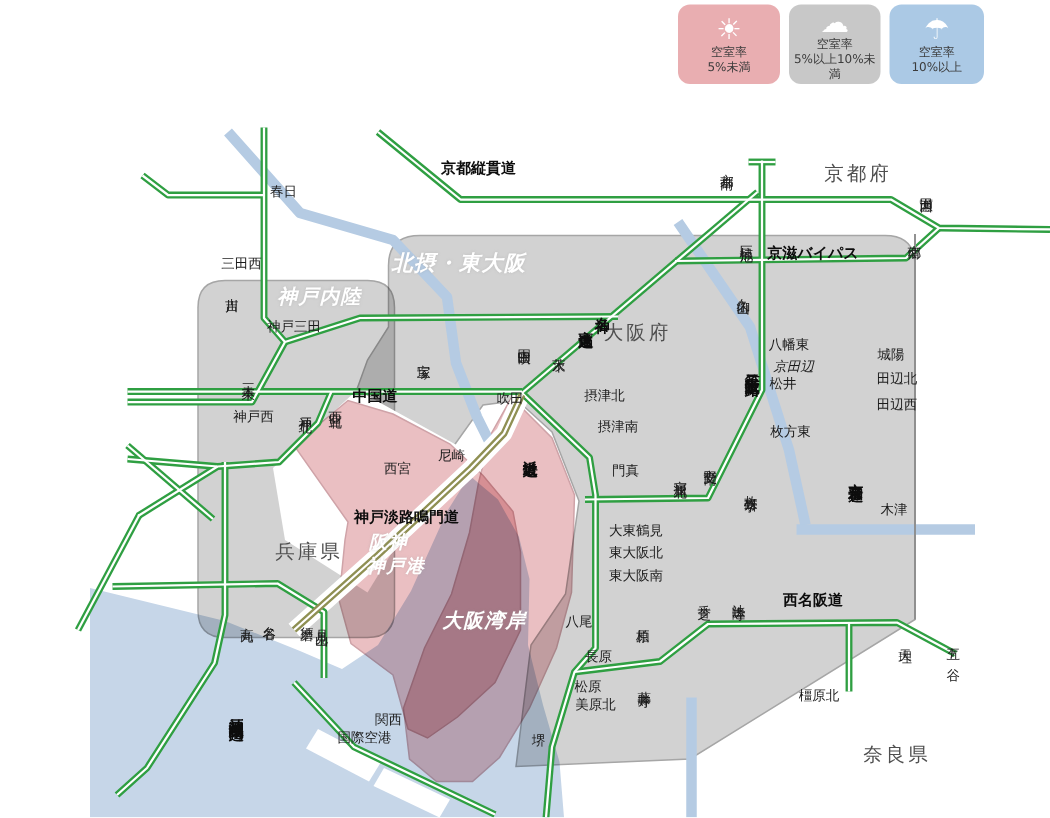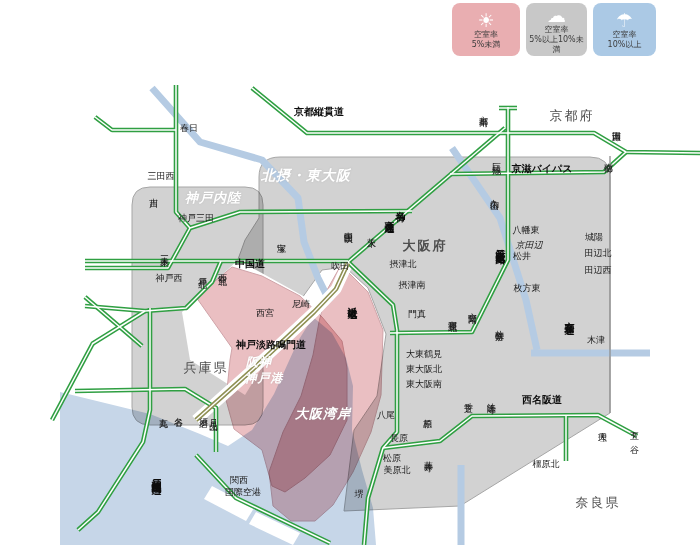--- a/index.html
+++ b/index.html
@@ -137,21 +137,21 @@
       <div class="legend-range">5%以上10%未満</div>
     </div>
     <div class="legend-box legend-rainy">
       <div class="legend-icon">☂</div>
       <div class="legend-title">空室率</div>
       <div class="legend-range">10%以上</div>
     </div>
   </div>
 
 <div class="lbl k-pref" style="left: 572px; top: 116px;">京都府</div>
-    <div class="lbl k-pref" style="left: 425px; top: 246px; font-weight: bold;">大阪府</div>
+    <div class="lbl k-pref" style="left: 425px; top: 222px;">大阪府</div>
     <div class="lbl k-pref" style="left: 206px; top: 368px;">兵庫県</div>
     <div class="lbl k-pref" style="left: 598px; top: 503px;">奈良県</div>
     <div class="lbl k-region" style="left: 306px; top: 176px; font-size: 14px;">北摂・東大阪</div>
     <div class="lbl k-region" style="left: 213px; top: 198px; font-size: 13px;">神戸内陸</div>
     <div class="lbl k-region" style="left: 259px; top: 362px; font-size: 12px;">阪神</div>
     <div class="lbl k-region" style="left: 264px; top: 378px; font-size: 12px;">神戸港</div>
     <div class="lbl k-region" style="left: 323px; top: 414px; font-size: 13px;">大阪湾岸</div>
     <div class="lbl k-roadname" style="left: 319px; top: 112px;">京都縦貫道</div>
     <div class="lbl k-roadname" style="left: 542px; top: 169px;">京滋バイパス</div>
     <div class="lbl k-roadname" style="left: 250px; top: 264px;">中国道</div>
@@ -208,15 +208,15 @@
     <div class="lbl k-ic" style="left: 392px; top: 458px;">松原</div>
     <div class="lbl k-ic" style="left: 397px; top: 470px;">美原北</div>
     <div class="lbl k-ic" style="left: 359px; top: 494px;">堺</div>
     <div class="lbl k-ic" style="left: 546px; top: 464px;">橿原北</div>
     <div class="lbl k-ic vert" style="left: 602px; top: 426px;">天理</div>
     <div class="lbl k-ic vert" style="left: 634px; top: 432px;">五ヶ谷</div>
     <div class="lbl k-ic vert" style="left: 163px; top: 412px;">高丸</div>
     <div class="lbl k-ic vert" style="left: 178px; top: 411px;">名谷</div>
     <div class="lbl k-ic vert" style="left: 203px; top: 411px;">須磨</div>
     <div class="lbl k-ic vert" style="left: 213px; top: 414px;">月見山</div>
-    <div class="lbl k-ic" style="left: 239px; top: 480px;">関西</div>
+    <div class="lbl k-ic" style="left: 259px; top: 480px;">関西</div>
     <div class="lbl k-ic" style="left: 243px; top: 492px;">国際空港</div>
   </div>
 
 </body></html>

